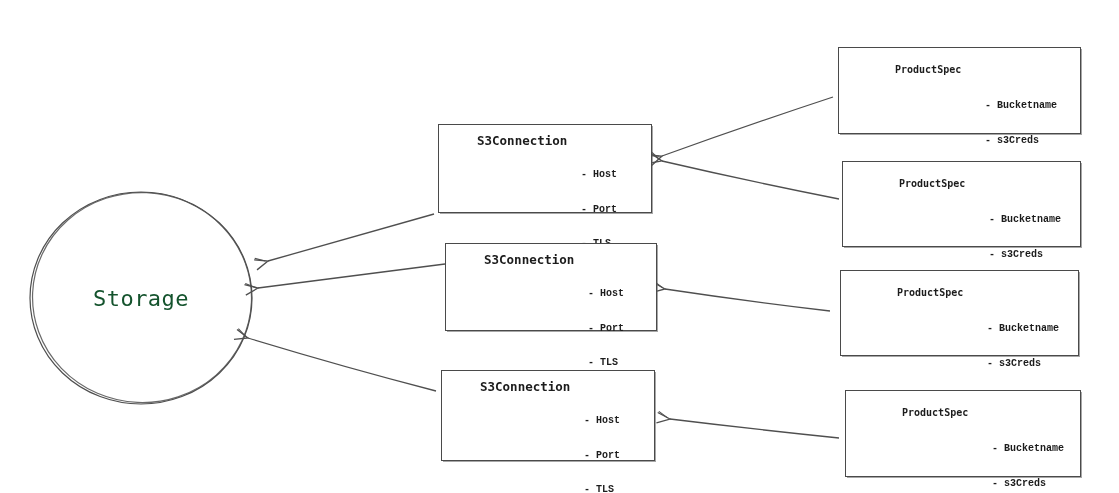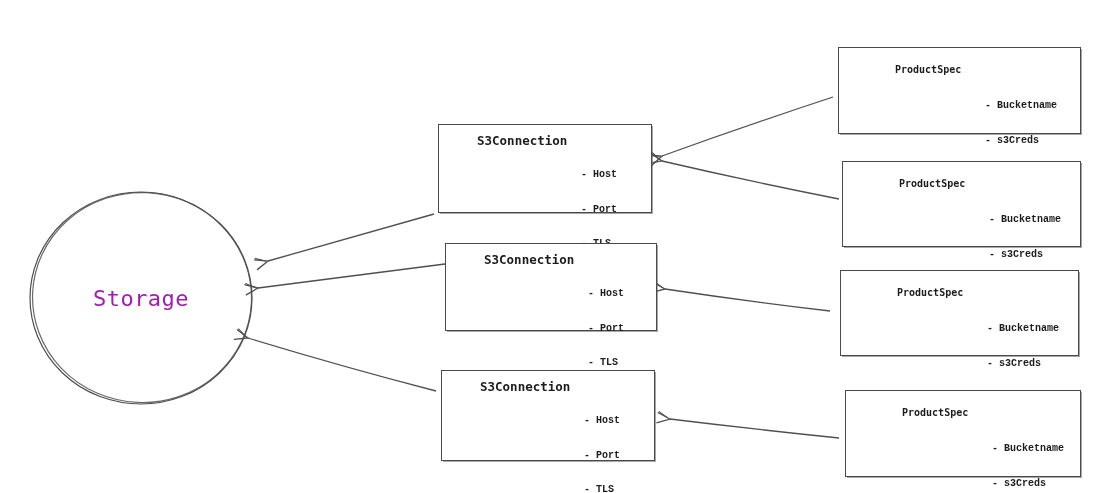--- a/index.html
+++ b/index.html
@@ -16,21 +16,21 @@
     box-shadow:1.5px 1.5px 0 -0.5px rgba(95,95,95,.55);
   }
   .node .title{position:absolute;font-weight:bold;white-space:pre;padding-left:36px;}
   .s3c .title{left:2px;top:8px;font-size:12.5px;}
   .ps  .title{left:20px;top:16px;font-size:10px;}
   .attrs{position:absolute;font-weight:bold;font-size:10px;line-height:11.5px;white-space:pre;font-family:Liberation Mono, monospace;}
   .s3c .attrs{left:132px;top:21px;margin-left:10px;}
   .ps  .attrs{left:146px;top:29px;}
   .storage-label{
     position:absolute;left:31px;top:286px;width:220px;text-align:center;
-    font-size:22px;font-weight:400;letter-spacing:.5px;color:#a21caf;
+    font-size:22px;font-weight:400;letter-spacing:.5px;color:#14532d;
   }
   
   .s3c-1{left:438px;top:124px;width:212px;height:87px;}
   .s3c-2{left:445px;top:243px;width:210px;height:86px;}
   .s3c-3{left:441px;top:370px;width:212px;height:89px;}
   .ps-1{left:838px;top:47px;width:241px;height:85px;}
   .ps-2{left:842px;top:161px;width:237px;height:84px;}
   .ps-3{left:840px;top:270px;width:237px;height:84px;}
   .ps-4{left:845px;top:390px;width:234px;height:85px;}
 </style>

